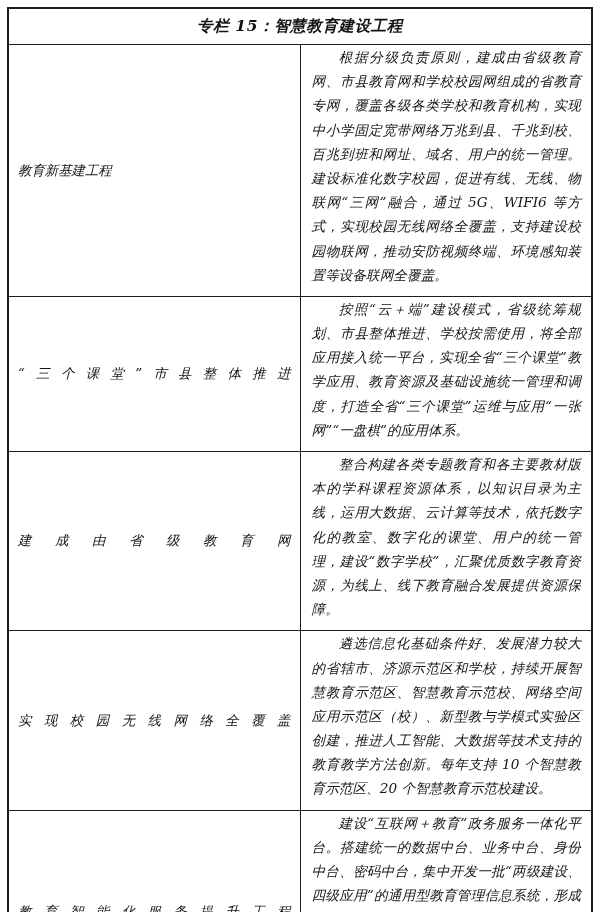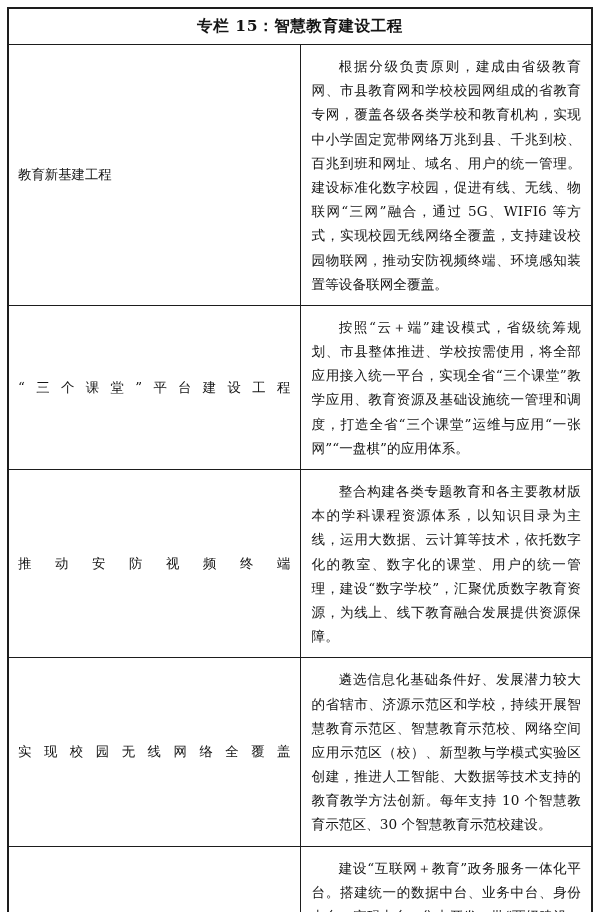--- a/index.html
+++ b/index.html
@@ -16,20 +16,21 @@
     color: #141414;
   }
 
   #page {
     position: relative;
     width: 600px;
     height: 912px;
     background: #ffffff;
     box-sizing: border-box;
     padding: 8px 8px 6px 8px;
+    font-style: italic;
   }
 
   table.columnbox {
     width: 584px;
     border-collapse: collapse;
     table-layout: fixed;
     background: #ffffff;
   }
 
   table.columnbox td,
@@ -68,21 +69,21 @@
     letter-spacing: 0px;
     word-break: break-all;
   }
   td.label-cell.no-stretch {
     text-align: center;
     text-align-last: left;
   }
 
   
   td.desc-cell {
-    padding: 9px 10px 9px 11px;
+    padding: 0 10px 9px 11px;
     font-size: 13.6px;
     line-height: 1.78;
     text-align: justify;
     text-align-last: left;
     text-indent: 2em;
     word-break: break-all;
     letter-spacing: 0.05px;
   }
 </style>
 </head>
@@ -95,32 +96,32 @@
       <tr>
         <th class="title-cell" colspan="2">专栏 15：智慧教育建设工程</th>
       </tr>
 
       <tr>
         <td class="label-cell no-stretch">教育新基建工程</td>
         <td class="desc-cell">根据分级负责原则，建成由省级教育网、市县教育网和学校校园网组成的省教育专网，覆盖各级各类学校和教育机构，实现中小学固定宽带网络万兆到县、千兆到校、百兆到班和网址、域名、用户的统一管理。建设标准化数字校园，促进有线、无线、物联网“三网”融合，通过 5G、WIFI6 等方式，实现校园无线网络全覆盖，支持建设校园物联网，推动安防视频终端、环境感知装置等设备联网全覆盖。</td>
       </tr>
 
       <tr>
-        <td class="label-cell">“三个课堂”平台建设工程</td>
+        <td class="label-cell">“三个课堂”市县整体推进</td>
         <td class="desc-cell">按照“云＋端”建设模式，省级统筹规划、市县整体推进、学校按需使用，将全部应用接入统一平台，实现全省“三个课堂”教学应用、教育资源及基础设施统一管理和调度，打造全省“三个课堂”运维与应用“一张网”“一盘棋”的应用体系。</td>
       </tr>
 
       <tr>
-        <td class="label-cell">推动安防视频终端</td>
+        <td class="label-cell">建成由省级教育网</td>
         <td class="desc-cell">整合构建各类专题教育和各主要教材版本的学科课程资源体系，以知识目录为主线，运用大数据、云计算等技术，依托数字化的教室、数字化的课堂、用户的统一管理，建设“数字学校”，汇聚优质数字教育资源，为线上、线下教育融合发展提供资源保障。</td>
       </tr>
 
       <tr>
         <td class="label-cell">实现校园无线网络全覆盖</td>
-        <td class="desc-cell">遴选信息化基础条件好、发展潜力较大的省辖市、济源示范区和学校，持续开展智慧教育示范区、智慧教育示范校、网络空间应用示范区（校）、新型教与学模式实验区创建，推进人工智能、大数据等技术支持的教育教学方法创新。每年支持 10 个智慧教育示范区、30 个智慧教育示范校建设。</td>
+        <td class="desc-cell">遴选信息化基础条件好、发展潜力较大的省辖市、济源示范区和学校，持续开展智慧教育示范区、智慧教育示范校、网络空间应用示范区（校）、新型教与学模式实验区创建，推进人工智能、大数据等技术支持的教育教学方法创新。每年支持 10 个智慧教育示范区、20 个智慧教育示范校建设。</td>
       </tr>
 
       <tr>
         <td class="label-cell">教育智能化服务提升工程</td>
         <td class="desc-cell">建设“互联网＋教育”政务服务一体化平台。搭建统一的数据中台、业务中台、身份中台、密码中台，集中开发一批“两级建设、四级应用”的通用型教育管理信息系统，形成数据目录体系、数据标准体系、数据接口规范，把行政管理、家校互动、政务服务、平安校园等进行聚合，实现全省统一平台、统一数据，互联互通、信息共享。</td>
       </tr>
 
     </tbody>
   </table>
 

